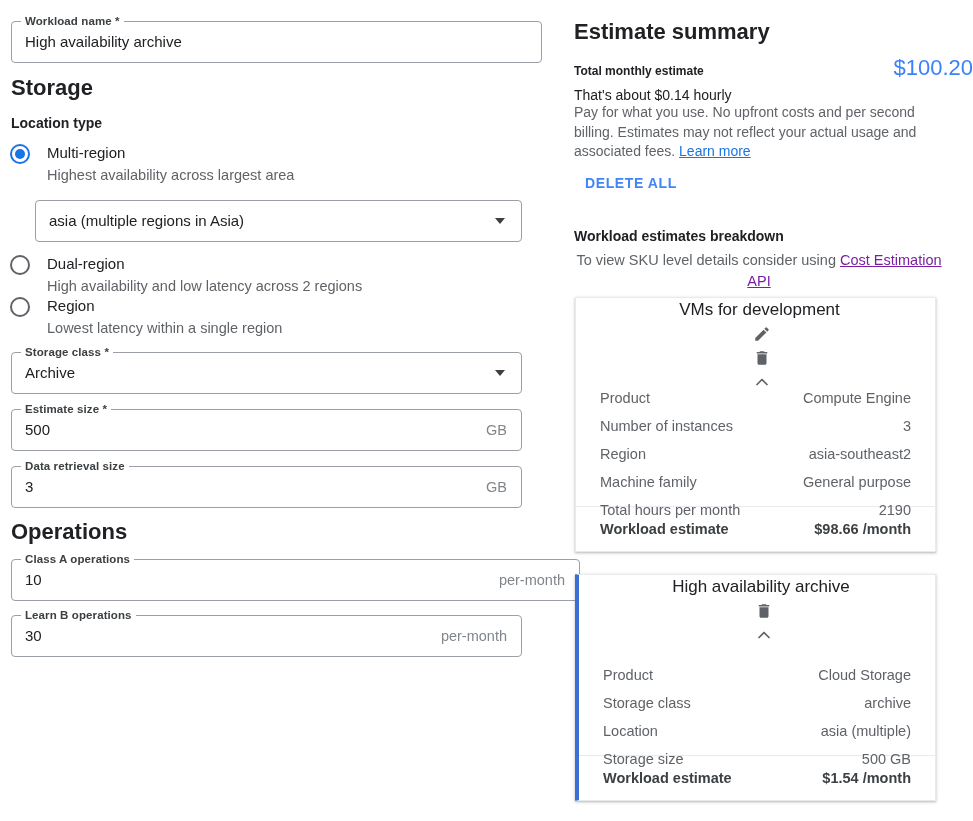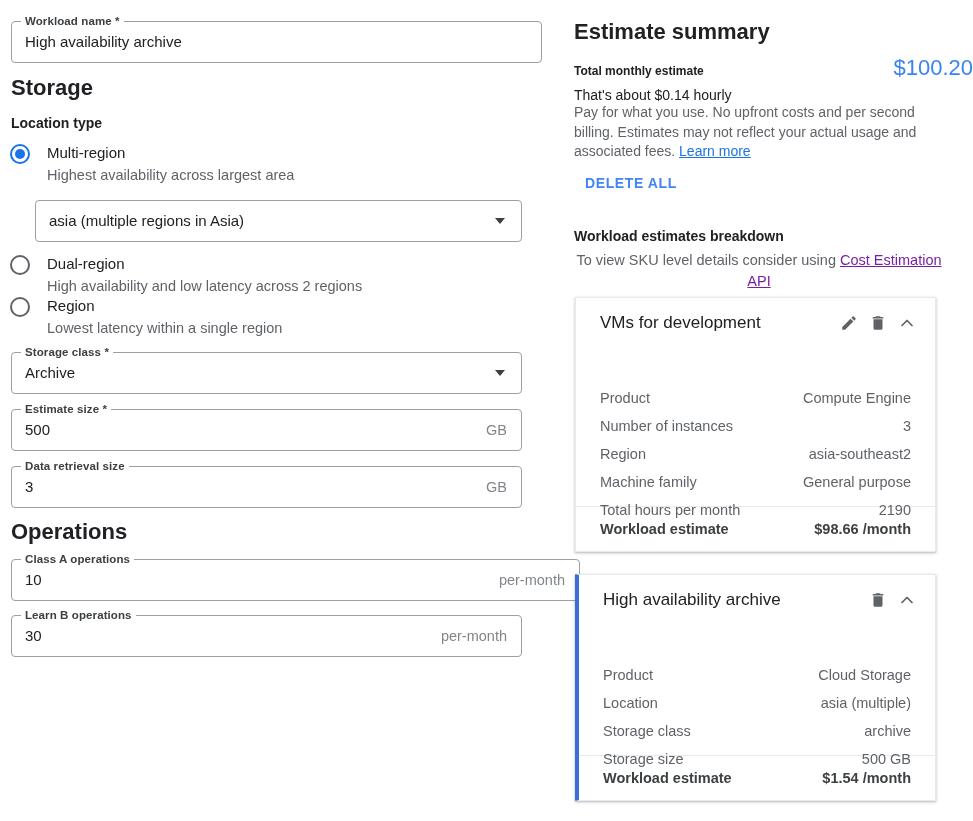--- a/index.html
+++ b/index.html
@@ -137,20 +137,21 @@
     box-shadow: 0 1px 2px rgba(60,64,67,.25), 0 1px 3px 1px rgba(60,64,67,.10);
     border-radius: 1px;
     overflow: hidden;
   }
   .card.selected { border-left: 4px solid #3b6fd4; }
   .card-head {
     display: flex;
     align-items: center;
     height: 50px;
     padding: 0 16px 0 24px;
+    flex-direction: column;
   }
   .card-title {
     flex: 1 1 auto;
     font-size: 17px;
     color: #202124;
     line-height: 24px;
     white-space: nowrap;
   }
   .icon-btn {
     width: 24px; height: 24px;
@@ -341,26 +342,26 @@
             <polyline points="6,15 12,9 18,15"></polyline>
           </svg>
         </span>
       </div>
       <div class="card-body">
         <div class="kv">
           <span class="k">Product</span>
           <span class="v">Cloud Storage</span>
         </div>
         <div class="kv">
+          <span class="k">Storage class</span>
+          <span class="v">archive</span>
+        </div>
+        <div class="kv">
           <span class="k">Location</span>
           <span class="v">asia (multiple)</span>
-        </div>
-        <div class="kv">
-          <span class="k">Storage class</span>
-          <span class="v">archive</span>
         </div>
         <div class="kv">
           <span class="k">Storage size</span>
           <span class="v">500 GB</span>
         </div>
       </div>
       <div class="card-divider"></div>
       <div class="card-foot">
         <span>Workload estimate</span>
         <span>$1.54 /month</span>

